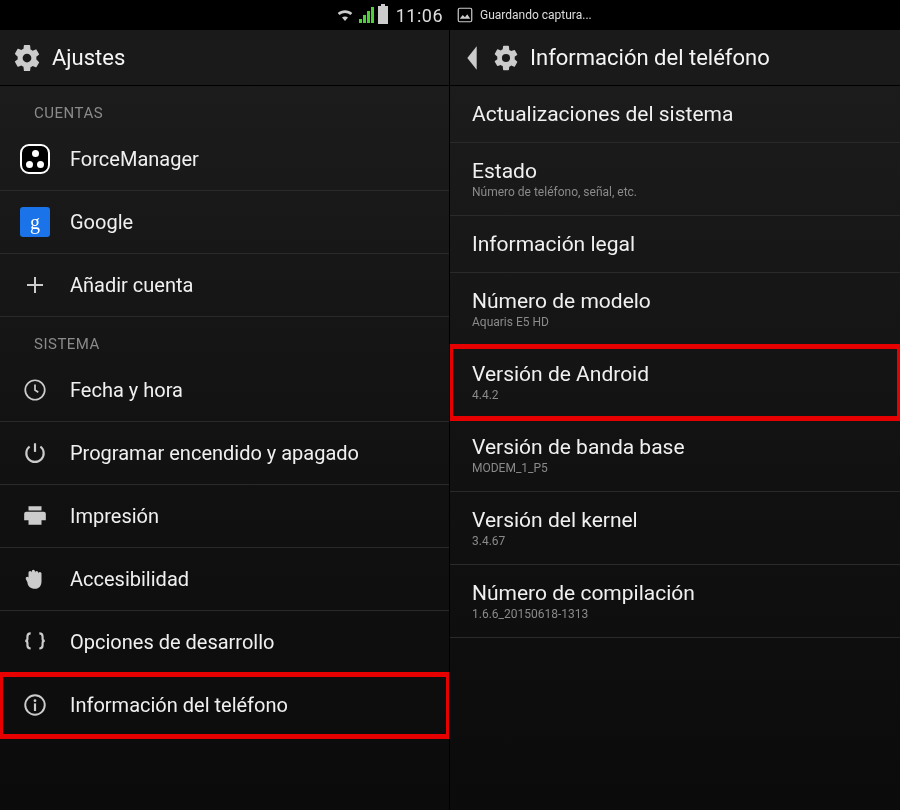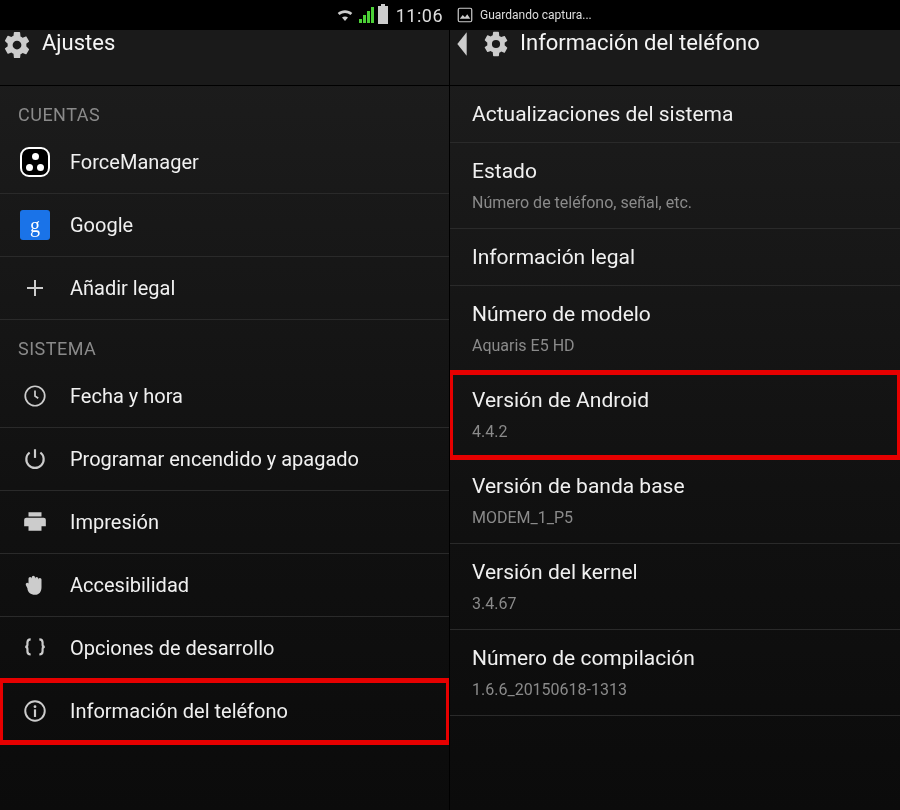--- a/index.html
+++ b/index.html
@@ -44,37 +44,38 @@
   .status-left-group { display:flex; align-items:center; gap:6px; flex:1; }
   .status-right-group { display:flex; align-items:center; gap:4px; }
   .status-time { font-size: 18px; margin-left: 4px; letter-spacing: 0.5px; }
 
   
   .actionbar {
     height: 56px;
     background: #1a1a1a;
     border-bottom: 1px solid #000;
     display: flex;
-    align-items: flex-start;
+    align-items: center;
     gap: 10px;
-    padding: 0 2px;
+    padding: 0 12px;
     color: #fff;
   }
   .actionbar .title {
     font-size: 22px;
     font-weight: 400;
     color: #f5f5f5;
   }
 
   
   .section-header {
     padding: 18px 18px 6px 18px;
-    font-size: 18px;
+    font-size: 15px;
     letter-spacing: 0.5px;
     color: #8a8a8a;
+    margin-left: 16px;
   }
 
   
   .item {
     display: flex;
     align-items: center;
     gap: 18px;
     padding: 14px 18px;
     border-bottom: 1px solid #2a2a2a;
     min-height: 58px;
@@ -125,21 +126,21 @@
 
   
   .battery{width:10px;height:18px;border:1px solid #ccc;position:relative;background:#ccc;}
   .battery::before{content:"";position:absolute;top:-3px;left:2px;right:2px;height:2px;background:#ccc;}
 
   
   .list { flex:1; overflow:hidden; }
 
   .info-item { padding: 16px 22px; border-bottom: 1px solid #2a2a2a; }
   .info-item .label { font-size: 21px; color:#f0f0f0; }
-  .info-item .sub { font-size: 16px; color:#8a8a8a; margin-top:10px;}
+  .info-item .sub { font-size: 12px; color:#8a8a8a; margin-top:2px;}
   .info-item.highlight { outline:5px solid #e60000; outline-offset:-3px;}
 
   .back-arrow { width:20px; }
 </style>
 </head>
 <body>
 
 <div class="wrap">
 
   <div class="phone">
@@ -197,21 +198,21 @@
           </div>
       </div>
 
       <div class="item">
         <div class="icon-slot">
           <svg width="24" height="24" viewBox="0 0 24 24">
               <path stroke="#ccc" stroke-width="2" d="M12 4v16M4 12h16"></path>
             </svg>
         </div>
         <div class="texts">
-            <span class="label">Añadir legal</span>
+            <span class="label">Añadir cuenta</span>
           </div>
       </div>
 
       <div class="section-header">SISTEMA</div>
 
       <div class="item">
         <div class="icon-slot">
           <svg width="26" height="26" viewBox="0 0 24 24">
               <circle cx="12" cy="12" r="9" fill="none" stroke="#ccc" stroke-width="1.6"></circle>
               <path stroke="#ccc" stroke-width="1.6" d="M12 7v5l3 2"></path>

